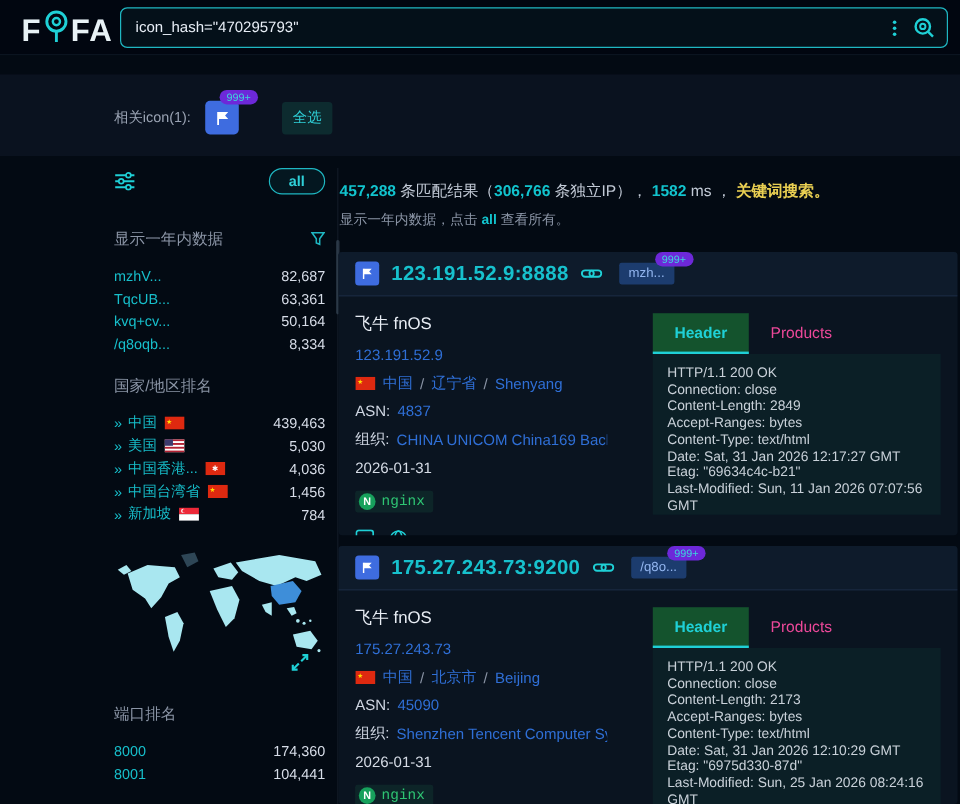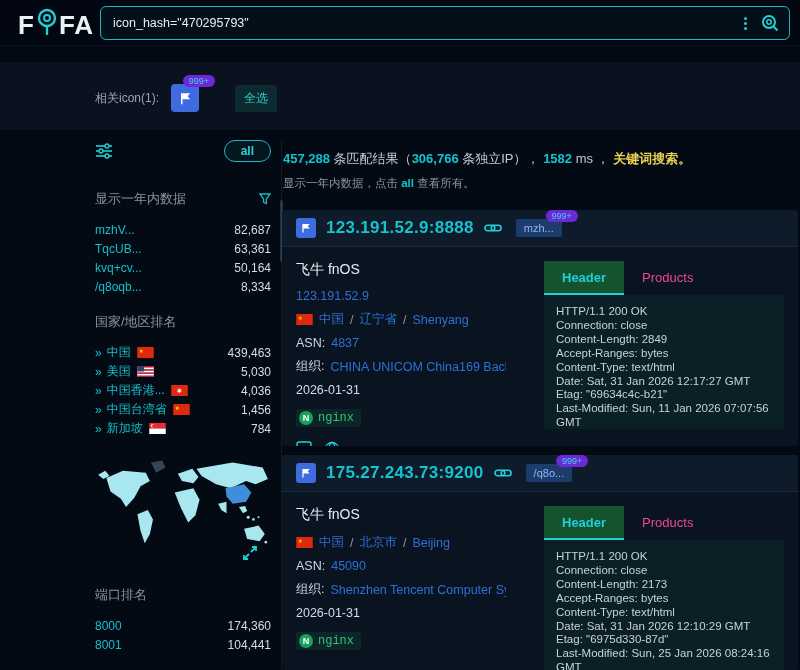--- a/index.html
+++ b/index.html
@@ -385,20 +385,23 @@
           <rect x="1" y="2" width="11" height="6" rx="3" fill="none" stroke="#1fd0d6" stroke-width="1.8"></rect>
           <rect x="8" y="2" width="11" height="6" rx="3" fill="none" stroke="#1fd0d6" stroke-width="1.8"></rect>
         </svg>
       </span>
     <span class="tag"><span>/q8o...</span><span class="badge">999+</span></span>
   </div>
   <div class="card-body">
     <div class="detail-col">
       <div class="d-title">飞牛 fnOS</div>
       <div class="d-row">
+          <span class="lnk">175.27.243.73</span>
+        </div>
+      <div class="d-row">
         <svg class="flag" viewBox="0 0 24 16">
             <rect width="24" height="16" fill="#de2910"></rect>
             <text x="2" y="9" font-size="8" fill="#ffde00">★</text>
           </svg>
         <span class="lnk">中国</span>
           <span class="sep">/</span>
         <span class="lnk">北京市</span>
           <span class="sep">/</span>
         <span class="lnk">Beijing</span>
       </div>

